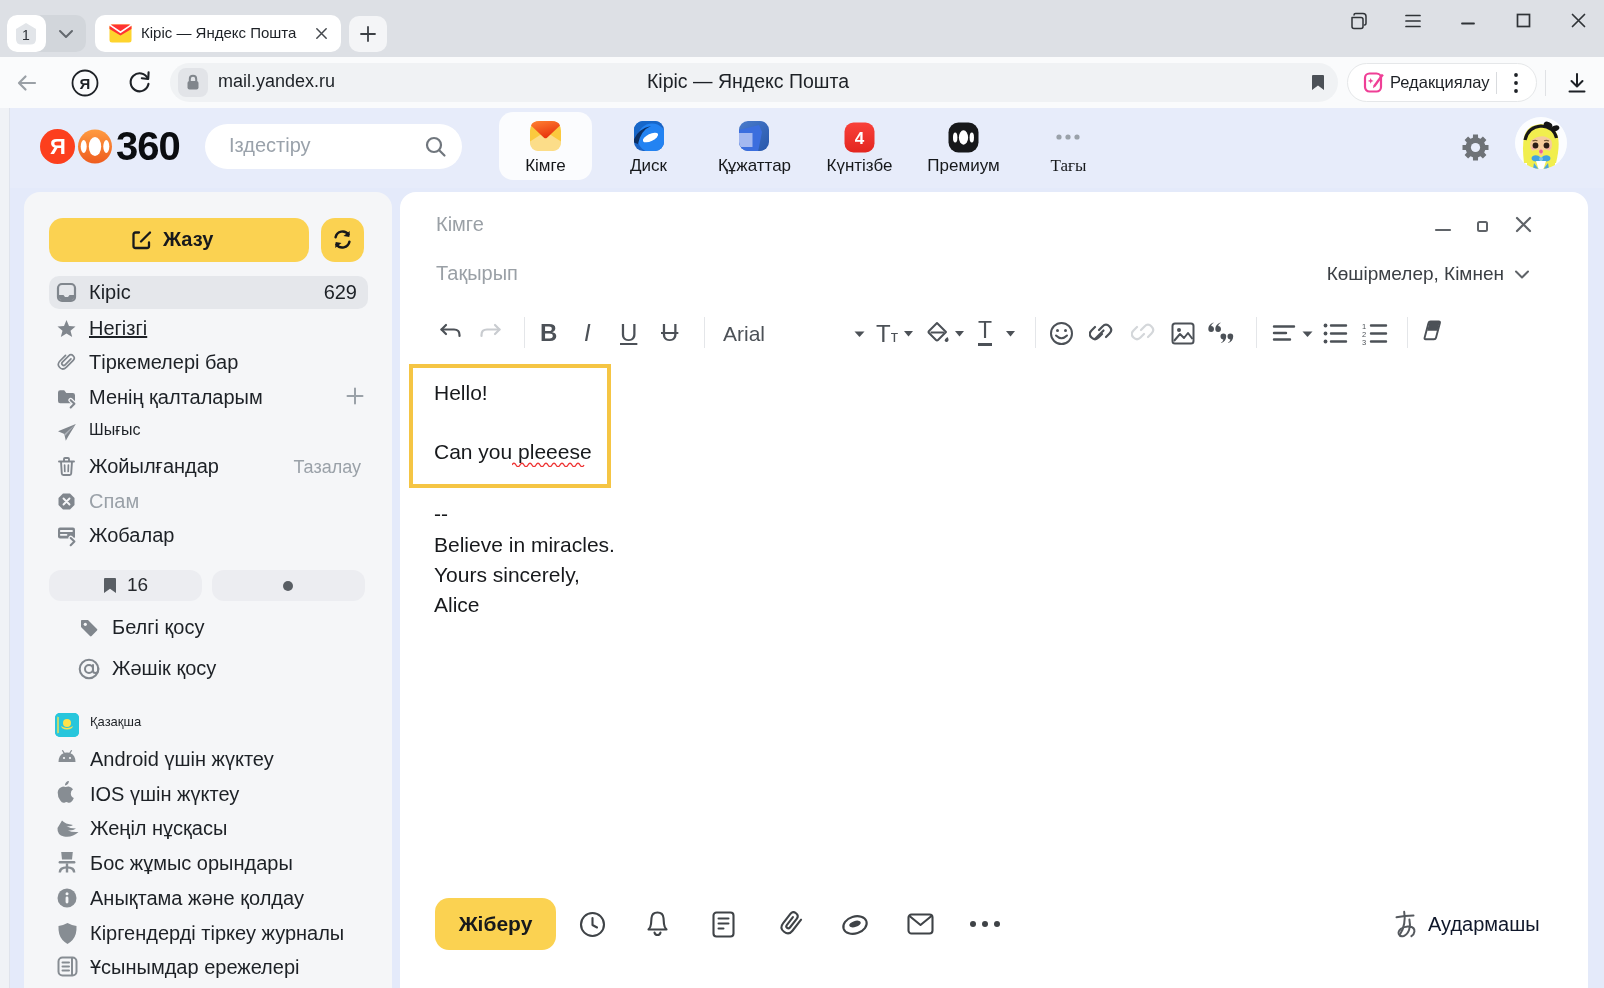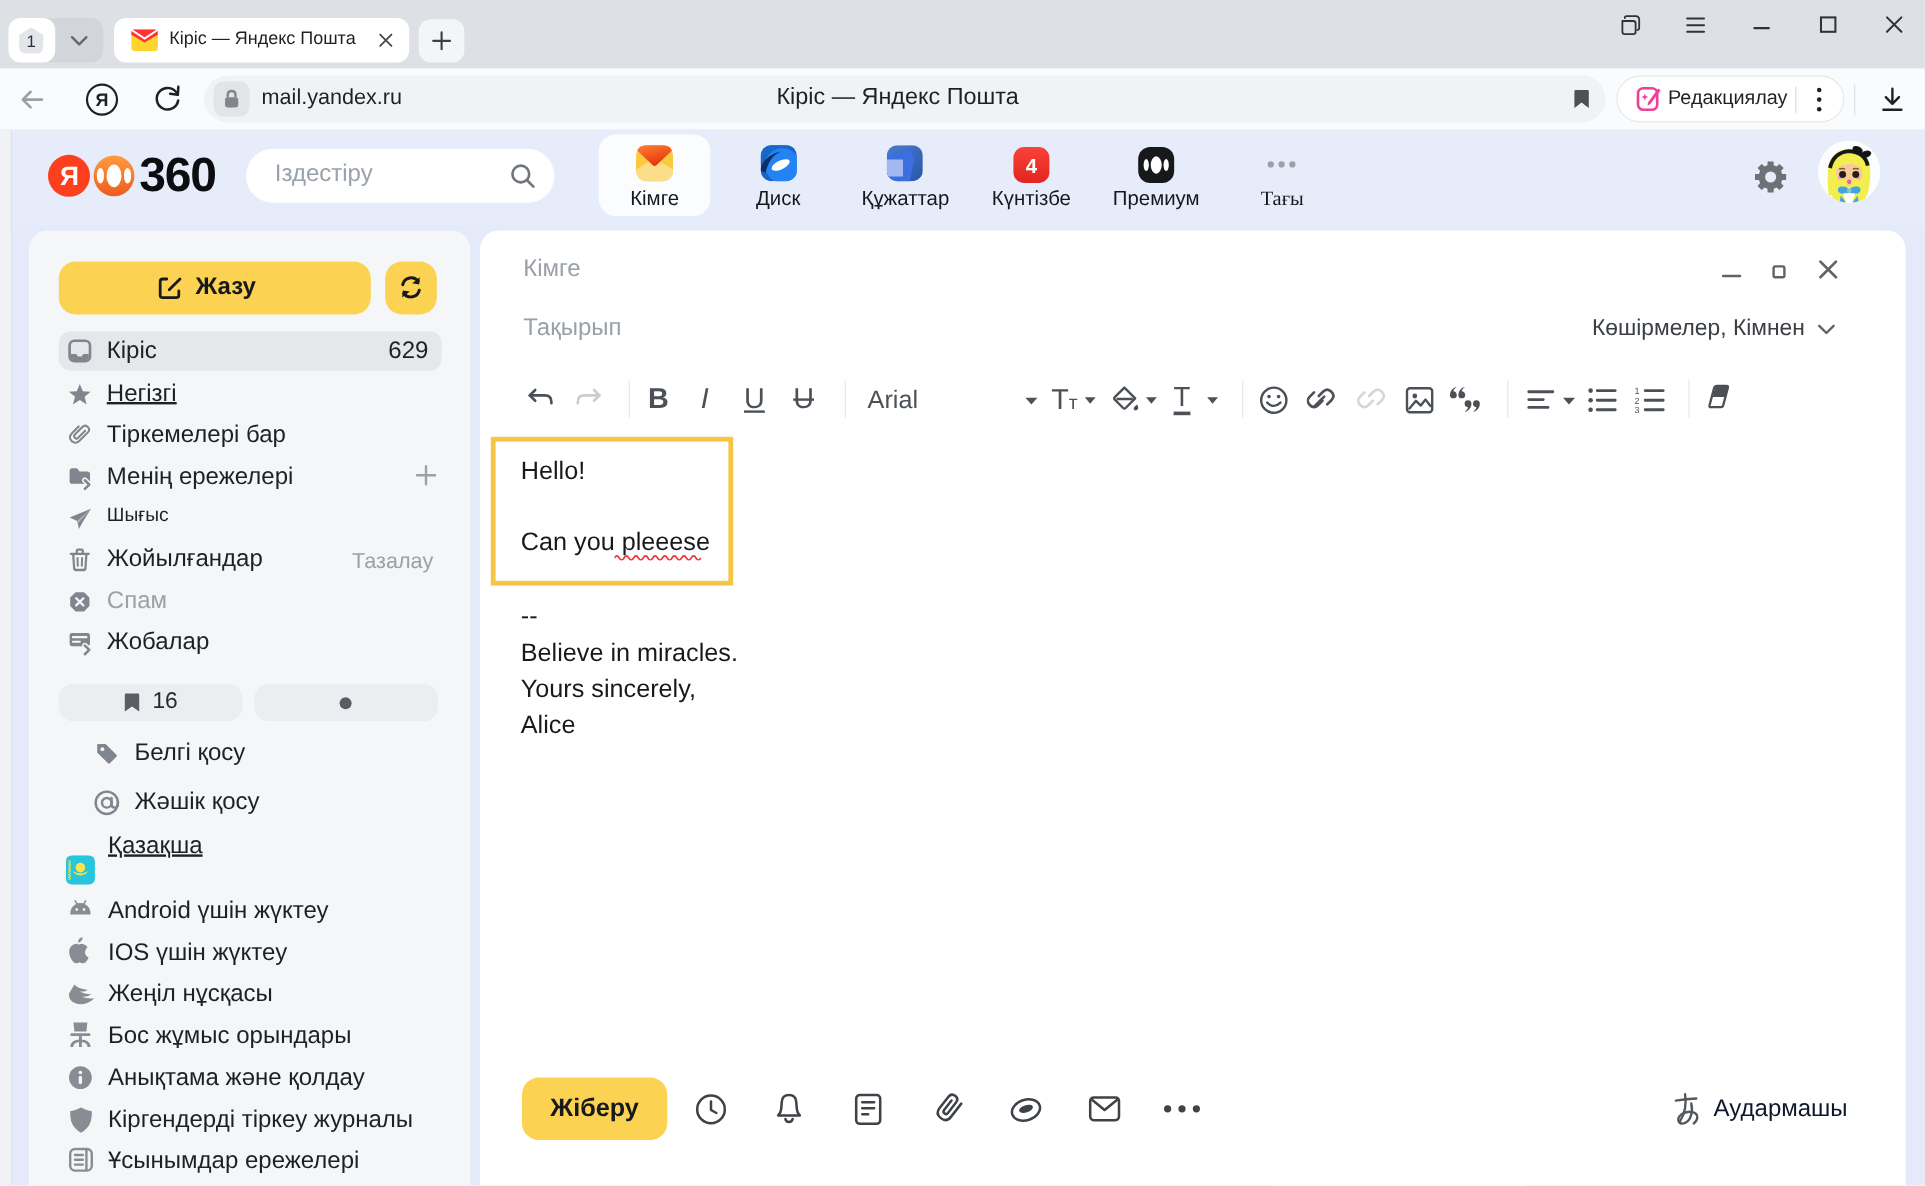--- a/index.html
+++ b/index.html
@@ -331,21 +331,21 @@
 </div>
 <div class="abs" style="left:89px;top:351px;font-size:20px;color:#1d2126;">Тіркемелері бар</div>
 
 <div class="abs" style="left:56px;top:386px;">
 <svg width="23" height="23" viewBox="0 0 23 23">
       <path d="M2 6.5 Q2 4.3 4.2 4.3 L8.2 4.3 L10.3 7 L16.8 7 Q19 7 19 9.2 L19 15 Q19 17.2 16.8 17.2 L4.2 17.2 Q2 17.2 2 15 Z" fill="#80868d"></path>
       <path d="M14.7 14.2 L18.4 17.8 L14.7 21.4" stroke="#f5f6f8" stroke-width="4.6" fill="none" stroke-linecap="round" stroke-linejoin="round"></path>
       <path d="M14.7 14.2 L18.4 17.8 L14.7 21.4" stroke="#80868d" stroke-width="2.1" fill="none" stroke-linecap="round" stroke-linejoin="round"></path>
     </svg>
 </div>
-<div class="abs" style="left:89px;top:386px;font-size:20px;color:#1d2126;">Менің ережелері</div>
+<div class="abs" style="left:89px;top:386px;font-size:20px;color:#1d2126;">Менің қалталарым</div>
 <div class="abs" style="left:344px;top:385px;">
 <svg width="22" height="22" viewBox="0 0 22 22">
       <path d="M11 3.5 L11 18.5 M3.5 11 L18.5 11" stroke="#9aa1a8" stroke-width="2" stroke-linecap="round"></path>
     </svg>
 </div>
 
 <div class="abs" style="left:56px;top:422px;">
 <svg width="21" height="21" viewBox="0 0 21 21">
       <path d="M19.8 2 L2 9.2 L8.3 12.1 L9.8 18.8 L12.6 13.7 Z" fill="#80868d"></path>
       <path d="M8.3 12.1 L19.8 2 L9.3 13.8 Z" fill="#aeb3ba"></path>
@@ -408,21 +408,21 @@
 <div class="abs" style="left:112px;top:657px;font-size:20px;color:#1d2126;">Жәшік қосу</div>
 
 <div class="abs" style="left:55px;top:713px;width:24px;height:24px;border-radius:5px;background:#27c6dc;overflow:hidden;">
 <svg width="24" height="24" viewBox="0 0 24 24">
       <rect width="24" height="24" fill="#27c6dc"></rect>
       <circle cx="12" cy="10" r="4" fill="#ffe24a"></circle>
       <path d="M6 13 Q12 17 18 13 L17 15 Q12 18 7 15 Z" fill="#ffe24a"></path>
       <path d="M2 4 L4 5 L2 6 L4 7 L2 8 L4 9 L2 10 L4 11 L2 12 L4 13 L2 14 L4 15 L2 16 L4 17 L2 18 L4 19 L2 20" stroke="#ffe24a" stroke-width="0.8" fill="none"></path>
     </svg>
 </div>
-<div class="abs" style="left:90px;top:694px;font-size:20px;color:#1d2126;text-decoration:underline;">Қазақша</div>
+<div class="abs" style="left:90px;top:714px;font-size:13px;color:#1d2126;">Қазақша</div>
 
 <div class="abs" style="left:54px;top:747px;">
 <svg width="26" height="22" viewBox="0 0 26 22">
       <path d="M4.5 15 Q4.5 8.5 9.5 6.3 L7.8 3.6 L8.9 2.9 L10.7 5.8 Q13 5 15.3 5.8 L17.1 2.9 L18.2 3.6 L16.5 6.3 Q21.5 8.5 21.5 15 Z" fill="#878d93"></path>
       <circle cx="10" cy="11" r="1.1" fill="#f5f6f8"></circle>
       <circle cx="16" cy="11" r="1.1" fill="#f5f6f8"></circle>
     </svg>
 </div>
 <div class="abs" style="left:90px;top:748px;font-size:20px;color:#1d2126;text-align:center;">Android үшін жүктеу</div>
 

